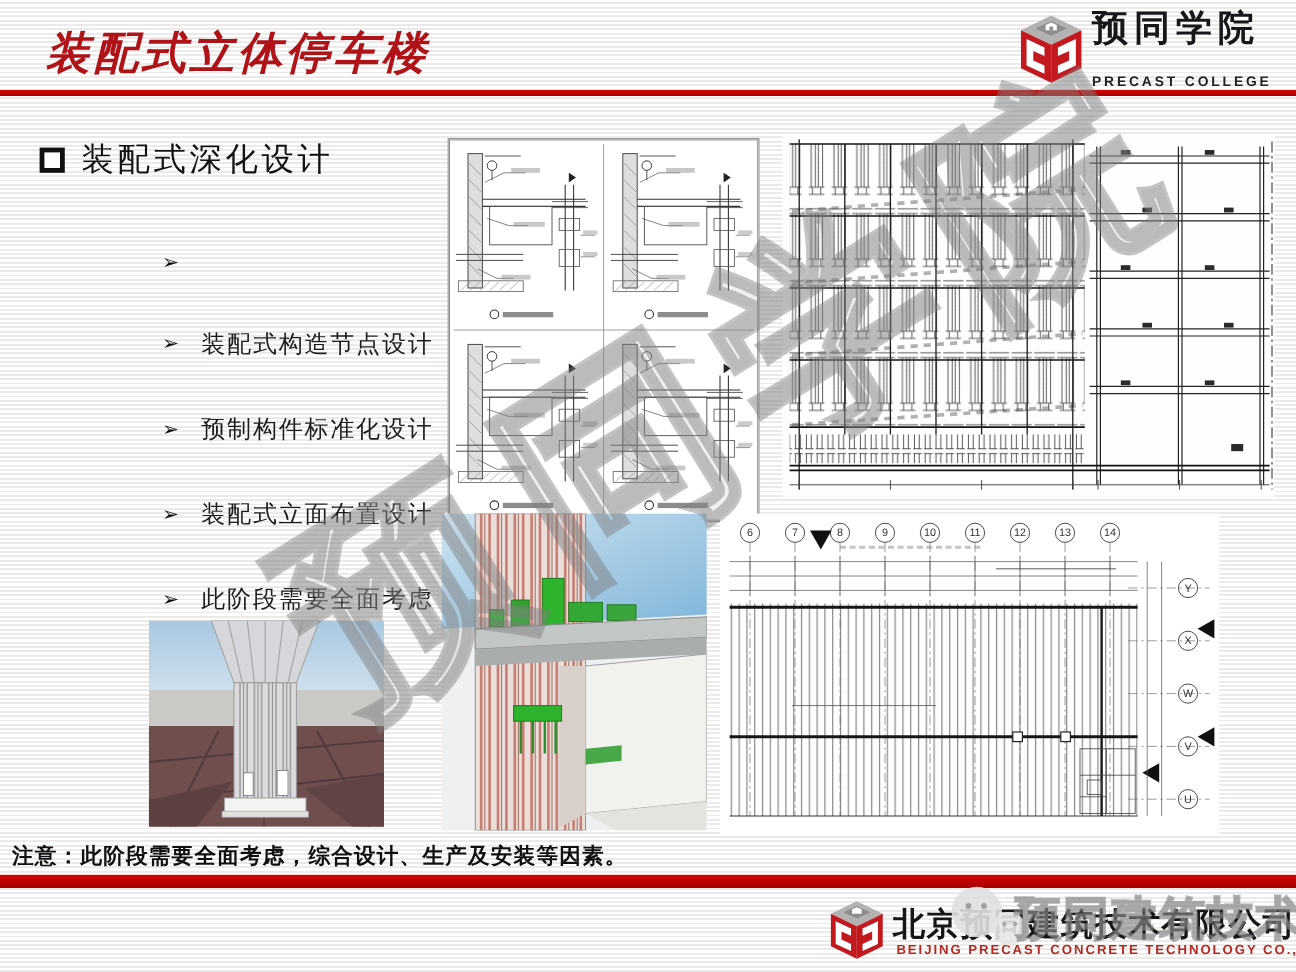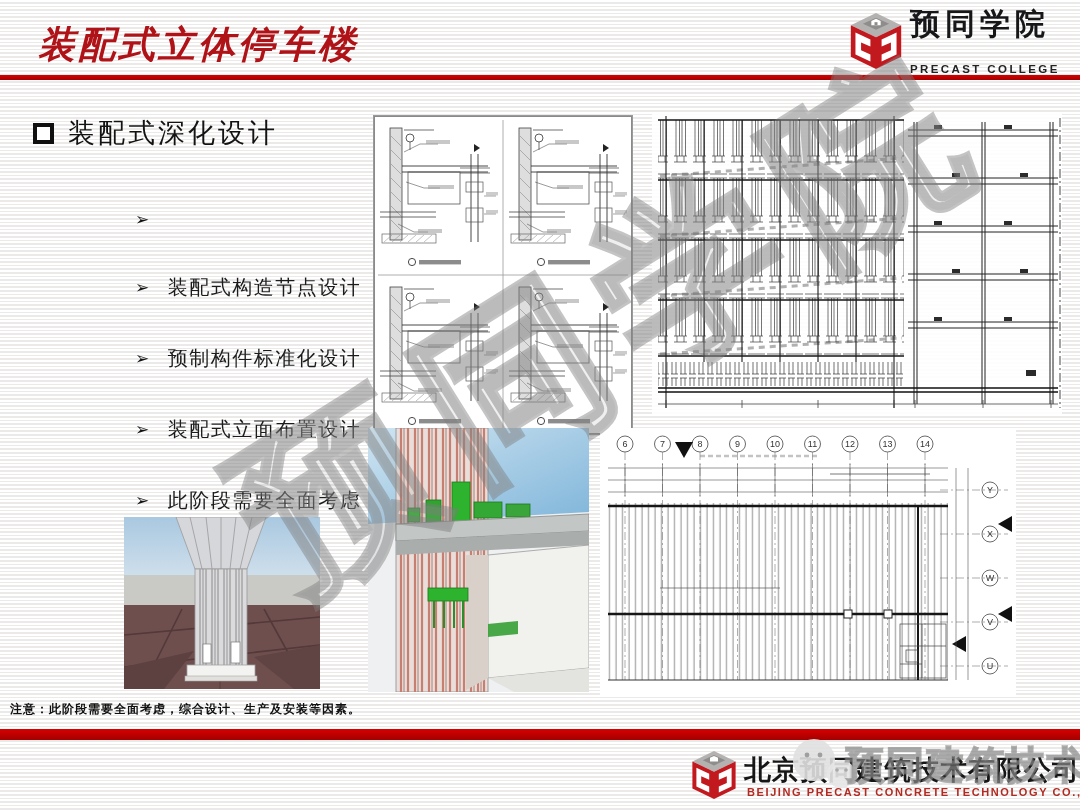--- a/index.html
+++ b/index.html
@@ -38,21 +38,21 @@
   .wm-center{left:212px;top:462px;z-index:6;transform:rotate(-32deg);transform-origin:0 0;
        font-size:182px;font-weight:bold;letter-spacing:26px;white-space:nowrap;line-height:1;
        color:rgba(165,165,165,0.18);-webkit-text-stroke:5px rgba(125,125,125,0.45);
        pointer-events:none;}
   .wm-footer{left:846px;top:740px;z-index:8;font-size:38px;font-weight:bold;letter-spacing:2px;
        white-space:nowrap;color:rgba(190,190,190,0.30);
        -webkit-text-stroke:2px rgba(125,125,125,0.6);}
   .wechat-icon{left:788px;top:736px;width:72px;height:58px;z-index:8;}
 
   
-  .note{left:10px;top:701px;font-size:12px;font-weight:600;color:#101010;letter-spacing:1px;
+  .note{left:10px;top:701px;font-size:18px;font-weight:600;color:#101010;letter-spacing:1px;
        font-family:"Liberation Serif","DejaVu Serif",serif;z-index:7;}
   .rule-bottom{left:0;top:729px;width:1080px;height:11px;
        background:linear-gradient(#d90000,#a30000);z-index:7;}
   .footer-logo{left:690px;top:750px;width:48px;height:50px;z-index:7;}
   .company-cn{left:744px;top:752px;font-size:27px;font-weight:bold;color:#161616;
        letter-spacing:1px;white-space:nowrap;z-index:7;}
   .company-en{left:747px;top:786px;font-size:11px;font-weight:bold;color:#b22a22;
        letter-spacing:1.6px;white-space:nowrap;z-index:7;}
 
   svg{display:block;}

